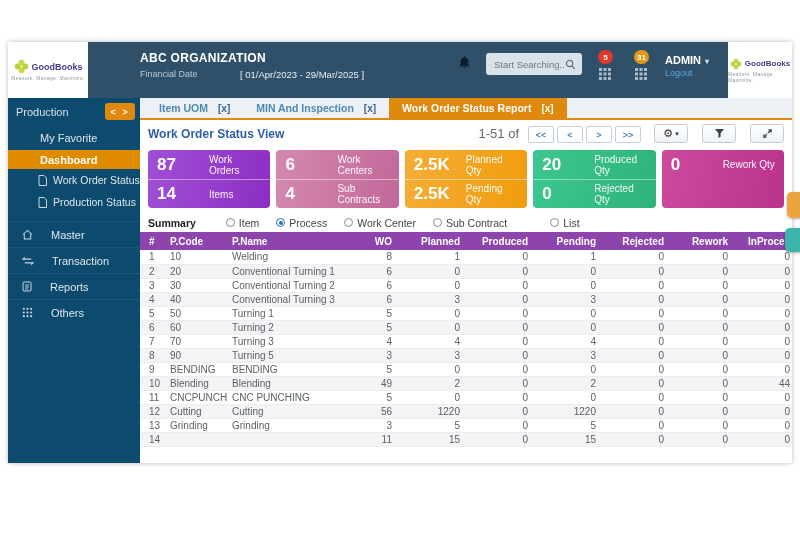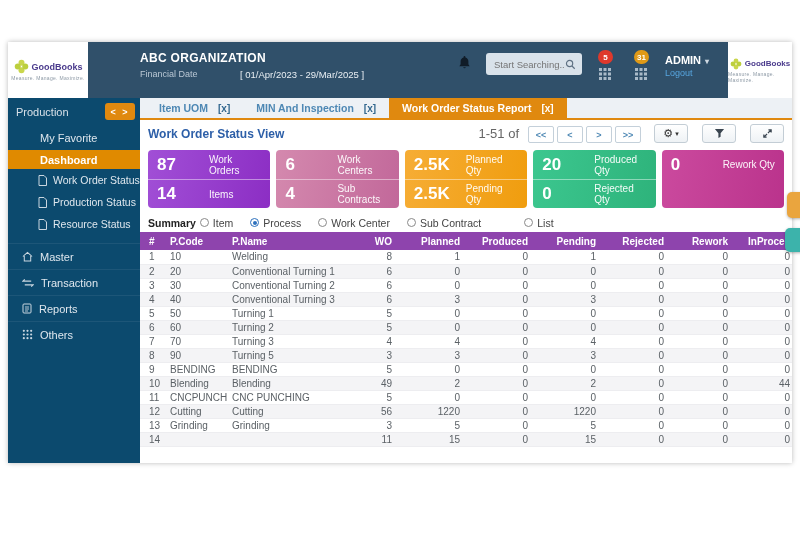--- a/index.html
+++ b/index.html
@@ -48,21 +48,21 @@
   .snav { margin-top:4px; }
   .sitem { display:flex; align-items:center; cursor:pointer; }
   .sitem .lbl { white-space:nowrap; }
   .sitem.plain { height:24px; padding-left:32px; font-size:11px; }
   .sitem.active { height:19px; padding-left:32px; font-size:11px; background:#e08a00; color:#fff;
                   font-weight:600; position:relative; }
   .sitem.active::after { content:""; position:absolute; right:-7px; top:50%; margin-top:-8px;
                          border-top:8px solid transparent; border-bottom:8px solid transparent;
                          border-left:7px solid #e08a00; }
   .sitem.sub { height:22px; padding-left:30px; font-size:10.5px; gap:6px; }
-  .sitem.sect { height:26px; padding-left:14px; font-size:11px; gap:7px;
+  .sitem.sect { height:26px; padding-left:14px; font-size:11px; gap:18px;
                 border-top:1px solid rgba(255,255,255,.07); }
   .sdiv { height:8px; }
   .sideic { flex:none; display:flex; }
 
   .main { flex:1; display:flex; flex-direction:column; background:#fff; position:relative; }
 
   
   .tabbar { height:22px; background:#edf1f5; border-bottom:2px solid #e0890f; display:flex; padding-left:6px; }
   .tab { display:flex; align-items:center; gap:10px; padding:0 13px; font-size:10.5px;
          color:#4e88b4; cursor:pointer; }
@@ -89,21 +89,21 @@
   
   .kpis { display:flex; gap:6px; padding:3px 8px 6px; }
   .card { flex:1; height:58px; border-radius:4px; color:#fff; overflow:hidden; }
   .half { height:29px; display:flex; align-items:center; padding:0 9px; }
   .half + .half { border-top:1px solid rgba(255,255,255,.45); }
   .kv { font-size:17px; font-weight:bold; width:52px; flex:none; }
   .kl { font-size:10px; opacity:.95; }
 
   
   .sumrow { height:17px; display:flex; align-items:center; padding:0 8px; font-size:10.5px; color:#333; }
-  .sumlbl { font-weight:bold; margin-right:4px; color:#222; }
+  .sumlbl { font-weight:bold; margin-right:30px; color:#222; }
   .opt { display:inline-flex; align-items:center; margin-right:17px; cursor:pointer; color:#444; }
   .opt.last { margin-left:26px; }
   .rad { width:9px; height:9px; border:1px solid #8a8a8a; border-radius:50%; margin-right:4px;
          flex:none; position:relative; background:#fff; }
   .rad.on { border-color:#2d71bd; }
   .rad.on::after { content:""; position:absolute; left:1.5px; top:1.5px; width:4px; height:4px;
                    border-radius:50%; background:#2d71bd; }
 
   
   table { border-collapse:collapse; table-layout:fixed; width:100%; font-size:10px; margin-top:1px; }
@@ -233,28 +233,20 @@
             <span class="lbl">Work Order Status</span>
           </div>
           <div class="sitem sub">
             <span class="sideic">
               <svg width="9" height="11" viewBox="0 0 9 11">
                 <path d="M1 .5h5L8.5 3v7.5h-7.5z" fill="none" stroke="#c9d6e0" stroke-width="1"></path>
               </svg>
             </span>
             <span class="lbl">Production Status</span>
           </div>
-          <div class="sitem sub">
-            <span class="sideic">
-              <svg width="9" height="11" viewBox="0 0 9 11">
-                <path d="M1 .5h5L8.5 3v7.5h-7.5z" fill="none" stroke="#c9d6e0" stroke-width="1"></path>
-              </svg>
-            </span>
-            <span class="lbl">Resource Status</span>
-          </div>
           <div class="sdiv"></div>
           <div class="sitem sect">
             <span class="sideic">
               <svg width="11" height="11" viewBox="0 0 12 12">
                 <path d="M1 6 6 1.5 11 6M2.5 5.5V11h7V5.5" fill="none" stroke="#c9d6e0" stroke-width="1.1"></path>
               </svg>
             </span>
             <span class="lbl">Master</span>
           </div>
           <div class="sitem sect">

